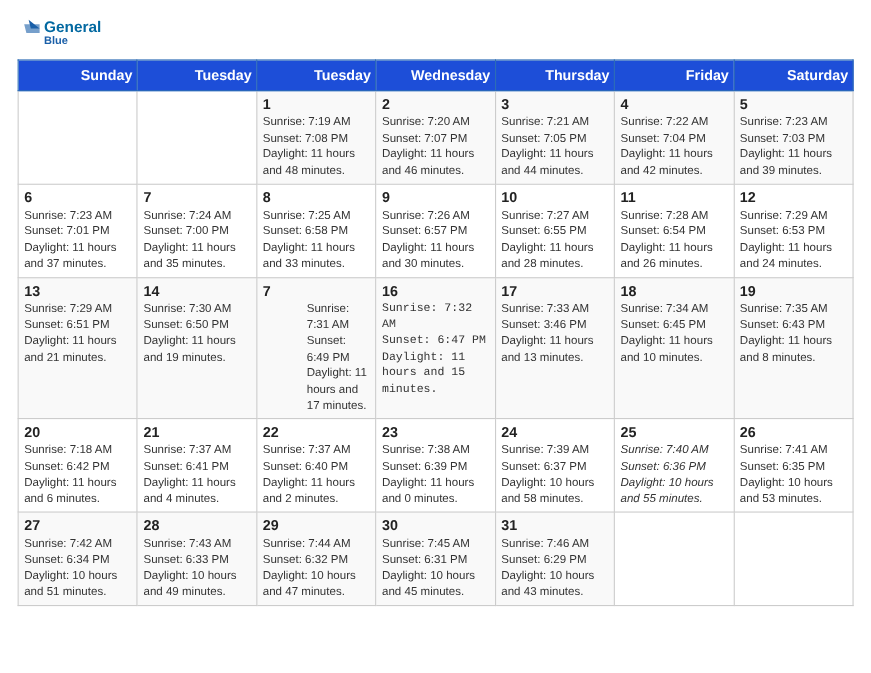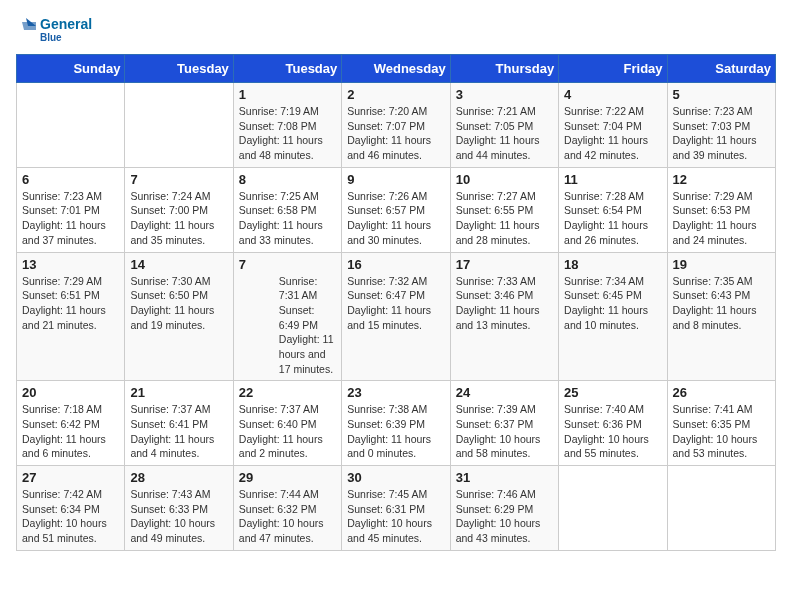--- a/index.html
+++ b/index.html
@@ -201,21 +201,21 @@
 Daylight: 11 hours and 19 minutes.</div>
         </td>
         <td>
           <div class="day-num">7</div>
           <div class="day-detail" style="white-space: pre-line; margin-left: 40px;">Sunrise: 7:31 AM
 Sunset: 6:49 PM
 Daylight: 11 hours and 17 minutes.</div>
         </td>
         <td>
           <div class="day-num">16</div>
-          <div class="day-detail" style="white-space: pre-line;">Sunrise: 7:32 AM
+          <div class="day-detail" style="white-space: pre-line; font-family: Liberation Mono, monospace;">Sunrise: 7:32 AM
 Sunset: 6:47 PM
 Daylight: 11 hours and 15 minutes.</div>
         </td>
         <td>
           <div class="day-num">17</div>
           <div class="day-detail" style="white-space: pre-line;">Sunrise: 7:33 AM
 Sunset: 3:46 PM
 Daylight: 11 hours and 13 minutes.</div>
         </td>
         <td>
@@ -257,21 +257,21 @@
 Daylight: 11 hours and 0 minutes.</div>
         </td>
         <td>
           <div class="day-num">24</div>
           <div class="day-detail" style="white-space: pre-line;">Sunrise: 7:39 AM
 Sunset: 6:37 PM
 Daylight: 10 hours and 58 minutes.</div>
         </td>
         <td>
           <div class="day-num">25</div>
-          <div class="day-detail" style="white-space: pre-line;">Sunrise: 7:40 AM
+          <div class="day-detail" style="white-space: pre-line; font-style: italic;">Sunrise: 7:40 AM
 Sunset: 6:36 PM
 Daylight: 10 hours and 55 minutes.</div>
         </td>
         <td>
           <div class="day-num">26</div>
           <div class="day-detail" style="white-space: pre-line;">Sunrise: 7:41 AM
 Sunset: 6:35 PM
 Daylight: 10 hours and 53 minutes.</div>
         </td>
       </tr>

